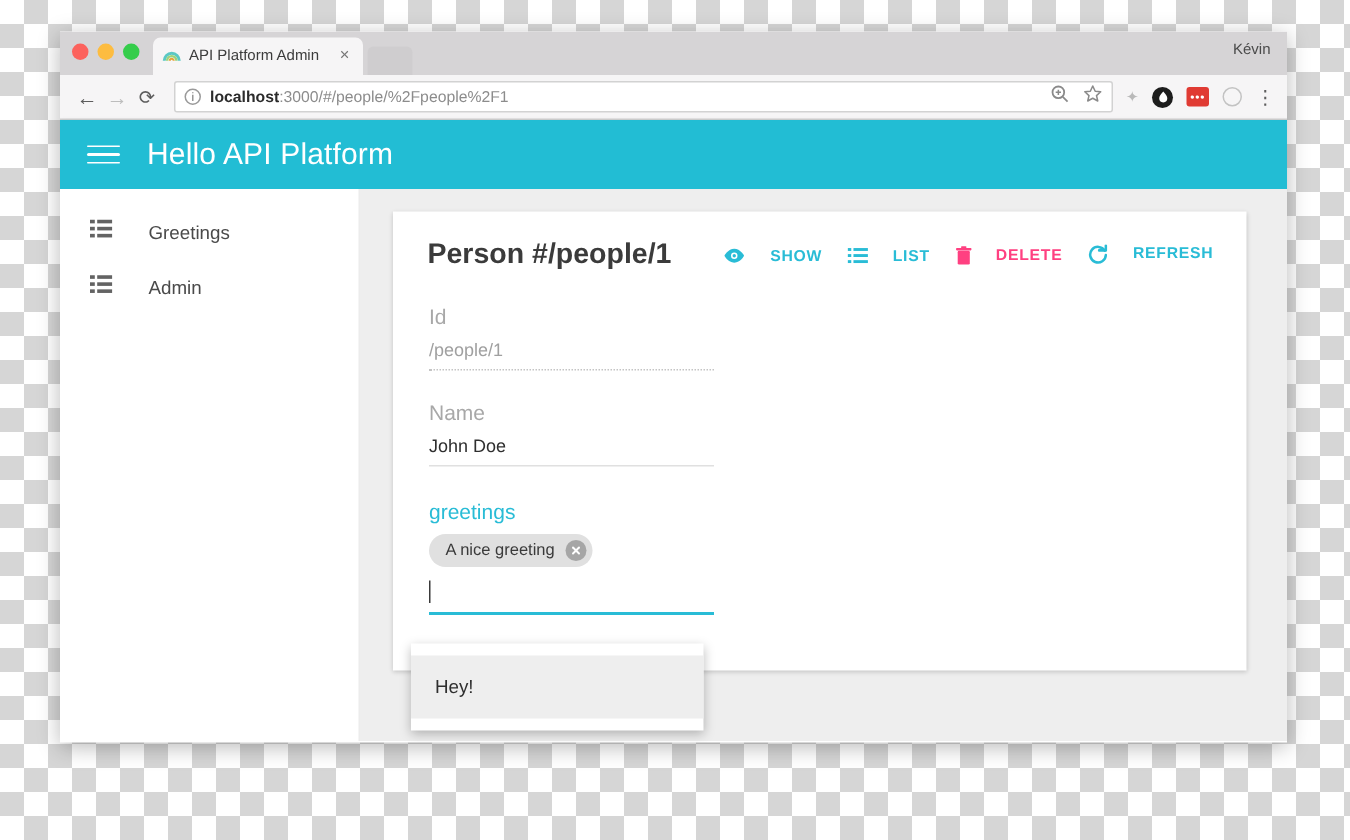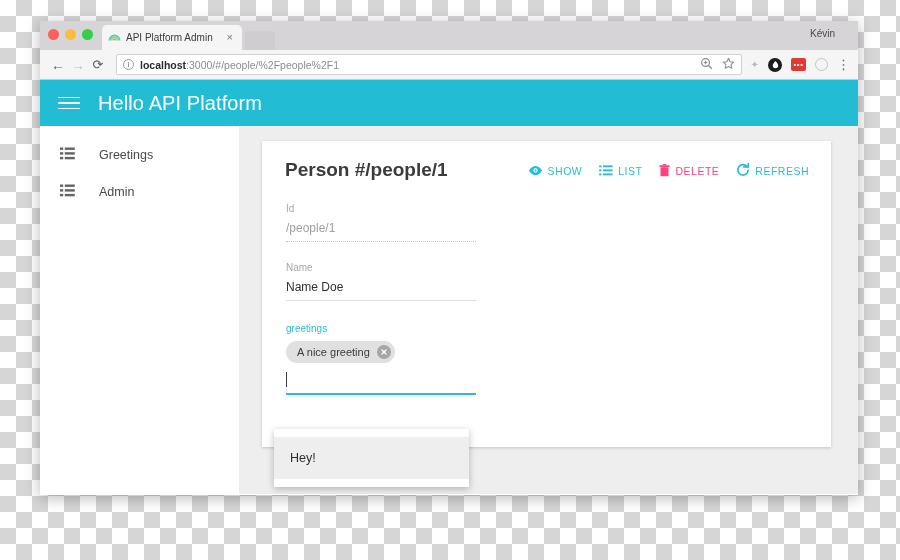--- a/index.html
+++ b/index.html
@@ -79,21 +79,21 @@
   }
   .tab-new {
     width: 30px; height: 19px;
     margin-left: 3px;
     background: #cfcdcf;
     border-top-left-radius: 4px;
     border-top-right-radius: 4px;
   }
   .user-label {
     position: absolute;
-    right: 23px; top: 7px;
+    right: 11px; top: 7px;
     font-size: 10px;
     color: #4a4a4a;
   }
 
   
   .omni-row {
     height: 30px;
     background: #f6f5f6;
     border-bottom: 1px solid #cfcfcf;
     display: flex;
@@ -223,33 +223,33 @@
   }
   .card-title {
     font-size: 19px;
     color: #3b3b3b;
     font-weight: 700;
     padding-left: 9px;
   }
   .card-actions { display: flex; align-items: center; gap: 17px; padding-top: 4px; }
   .action {
     display: flex;
-    align-items: center;
-    gap: 5px;
+    align-items: flex-start;
+    gap: 16px;
     font-size: 10.5px;
     letter-spacing: 0.5px;
-    font-weight: 400;
+    font-weight: 700;
   }
   .action.cyan { color: #29bcd6; }
   .action.pink { color: #ff4081; }
 
   
   .form { padding: 22px 0 0 10px; width: 200px; }
   .field { margin-bottom: 9px; }
-  .field-label { font-size: 10px; color: #a8a8a8; margin-bottom: 7px; display: block; }
+  .field-label { font-size: 14px; color: #a8a8a8; margin-bottom: 7px; display: block; }
   .field-label.focused { color: #29bcd6; }
   .field-value { font-size: 12px; color: #2f2f2f; padding-bottom: 6px; }
   .field-value.disabled { color: #a0a0a0; }
   .underline-solid { border-bottom: 1px solid #e0e0e0; }
   .underline-dotted { border-bottom: 1px dotted #c4c4c4; }
   .underline-active { border-bottom: 2px solid #29bcd6; }
 
   .chips { display: flex; flex-direction: column; align-items: flex-start; gap: 8px; margin-bottom: 6px; }
   .chip {
     display: inline-flex;
@@ -474,21 +474,21 @@
 
           <div class="form">
 
             <div class="field">
               <label class="field-label">Id</label>
               <div class="field-value disabled underline-dotted">/people/1</div>
             </div>
 
             <div class="field" style="margin-top:20px;">
               <label class="field-label">Name</label>
-              <div class="field-value underline-solid">Name Doe</div>
+              <div class="field-value underline-solid">John Doe</div>
             </div>
 
             <div class="field" style="margin-top:22px;">
               <label class="field-label focused">greetings</label>
 
               <div class="chips">
                 <span class="chip">
                   <span>A nice greeting</span>
                   <span class="chip-x">
                     <svg width="8" height="8" viewBox="0 0 8 8">

